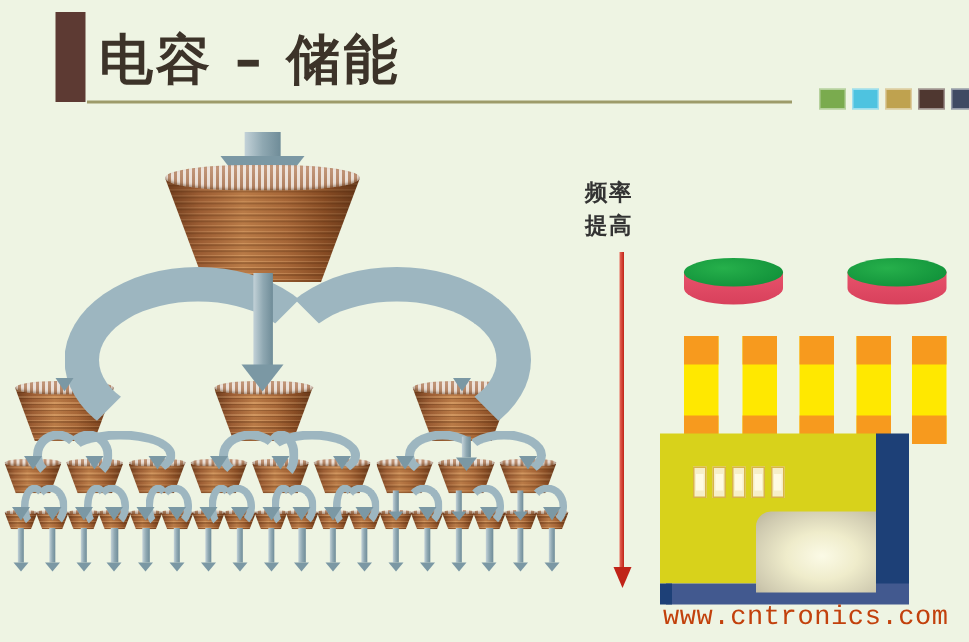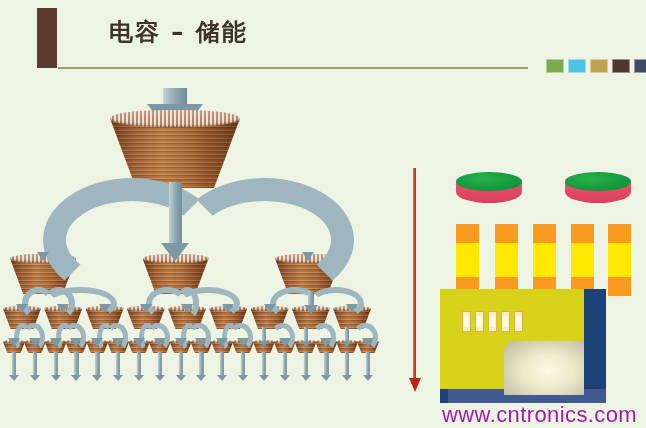--- a/index.html
+++ b/index.html
@@ -9,22 +9,22 @@
     font-family:"Liberation Sans","DejaVu Sans",sans-serif;
   }
   #slide{position:relative;width:646px;height:428px;background:#eef4e3;overflow:hidden;}
 
   
   #title-bar{position:absolute;left:0;top:0;width:646px;height:80px;}
   #title-accent{position:absolute;left:37px;top:8px;width:20px;height:60px;
     background:#5d3a33;}
   #title-text{position:absolute;left:66px;top:16px;
     font-family:"DejaVu Sans","Liberation Sans",sans-serif;
-    font-size:24px;font-weight:bold;color:#3c3329;letter-spacing:2px;
-    white-space:nowrap;margin-left:43px;}
+    font-size:36px;font-weight:bold;color:#3c3329;letter-spacing:2px;
+    white-space:nowrap;}
   #title-rule{position:absolute;left:58px;top:67px;width:470px;height:2px;
     background:#9d9b6a;}
   #title-squares{position:absolute;left:546px;top:59px;display:flex;gap:4px;}
   .tsq{width:16px;height:12px;border:1px solid rgba(255,255,255,.45);}
 
   
   #pyramid{position:absolute;left:0px;top:88px;width:390px;height:290px;}
   .basket{position:absolute;}
   .basket .rim{position:absolute;left:0;top:0;width:100%;height:22%;
     border-radius:50%/60%;
@@ -96,21 +96,21 @@
   #pcb .edge-b2{position:absolute;left:0;top:100px;width:8px;height:14px;background:#1d4077;}
   #pcb .die{position:absolute;left:64px;top:52px;width:80px;height:54px;
     background:radial-gradient(ellipse at 55% 55%,#fbfae6 0%,#efeccb 38%,#cfcab0 78%,#b9b49c 100%);
     border-radius:10px 0 0 0;}
   #pcb .smd{position:absolute;width:7px;height:19px;background:#f6efc8;
     border:1px solid #d9b44a;}
   #pcb .smd i{position:absolute;left:1px;right:1px;top:4px;bottom:4px;
     background:#fffbe3;display:block;}
 
   .wm{position:absolute;left:442px;top:402px;width:204px;
-    font-family:Liberation Sans, sans-serif;font-size:22px;color:#a21caf;
+    font-family:Liberation Mono, monospace;font-size:18px;color:#c2410c;
     letter-spacing:.4px;white-space:nowrap;}
 </style>
 </head>
 <body>
 
 <div id="slide">
 
   <div id="title-bar">
     <div id="title-accent"></div>
     <div id="title-text">电容 – 储能</div>
@@ -390,20 +390,24 @@
       <div class="darrow" style="left: 342.176px; top: 263.7px; width: 10px; height: 30px;">
         <div class="shaft" style="width: 4.25px; top: 0px; height: 23.75px;"></div>
         <div class="head" style="top: 23.5px; border-left-width: 5px; border-right-width: 5px; border-top-width: 6.5px;"></div>
       </div>
       <div class="darrow" style="left: 363px; top: 263.7px; width: 10px; height: 30px;">
         <div class="shaft" style="width: 4.25px; top: 0px; height: 23.75px;"></div>
         <div class="head" style="top: 23.5px; border-left-width: 5px; border-right-width: 5px; border-top-width: 6.5px;"></div>
       </div>
     </div>
 
+  <div id="freq-label">
+    <div>频率</div>
+    <div>提高</div>
+  </div>
 
   <div id="red-arrow">
     <div class="rshaft"></div>
     <div class="rhead"></div>
   </div>
 
 
   <div class="cyl" style="left:456px;top:172px;">
     <div class="cbody"></div>
     <div class="ctop"></div>

